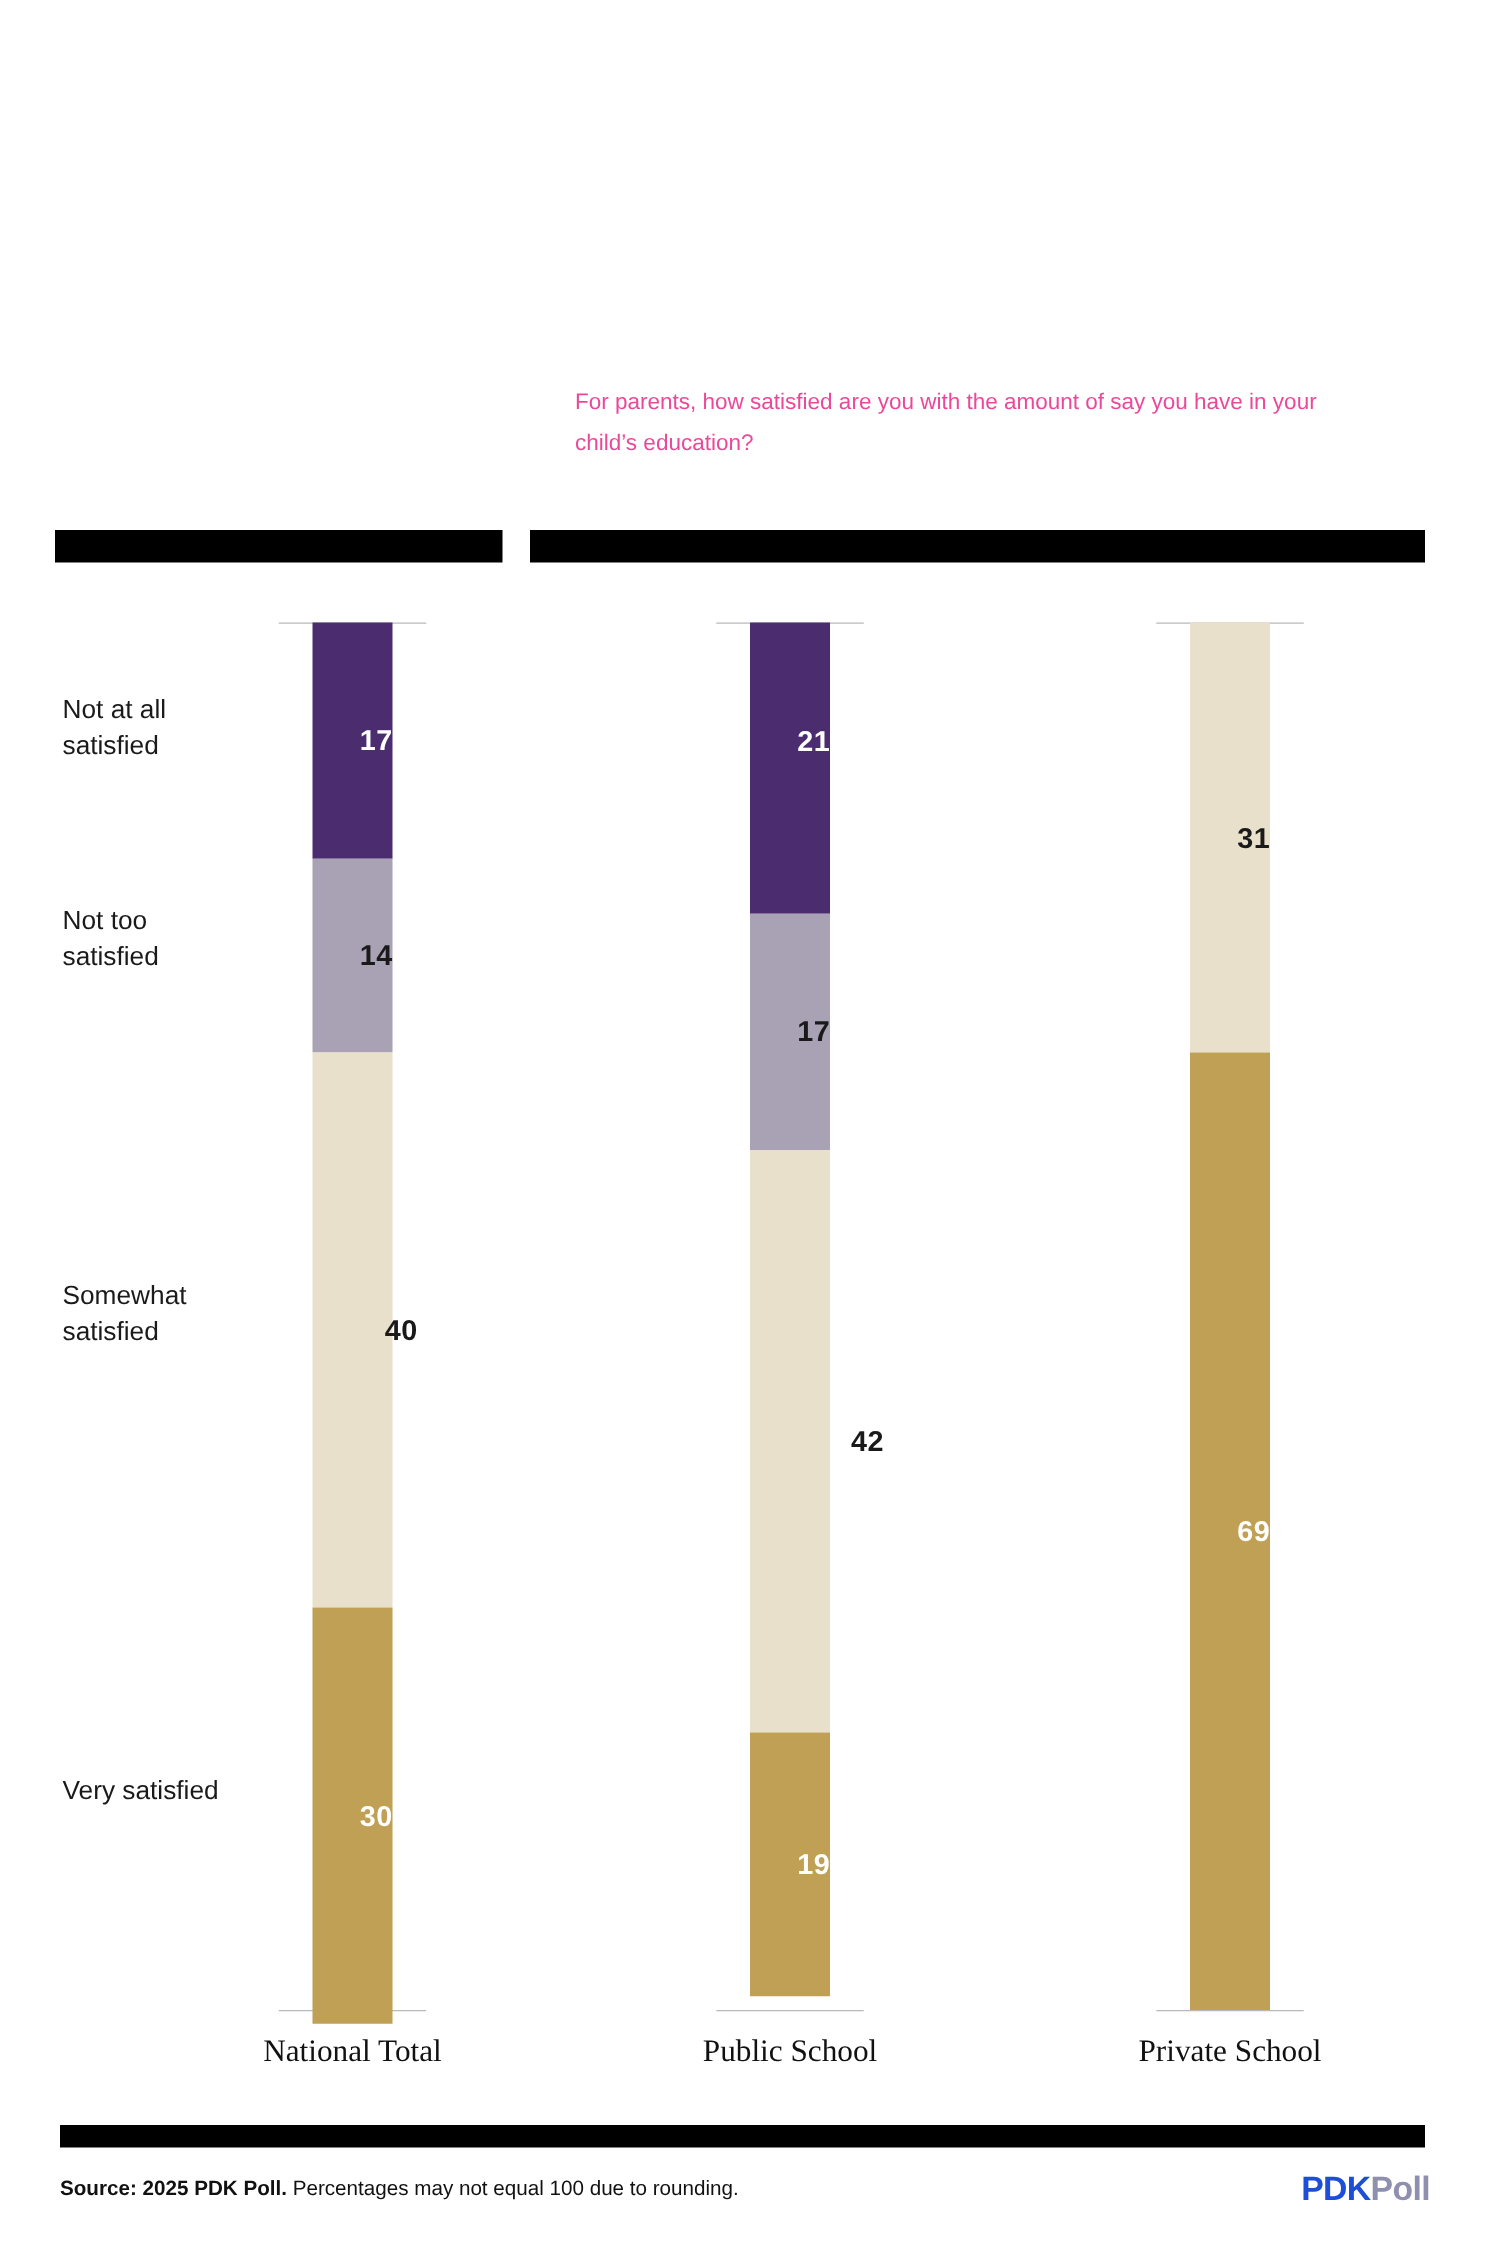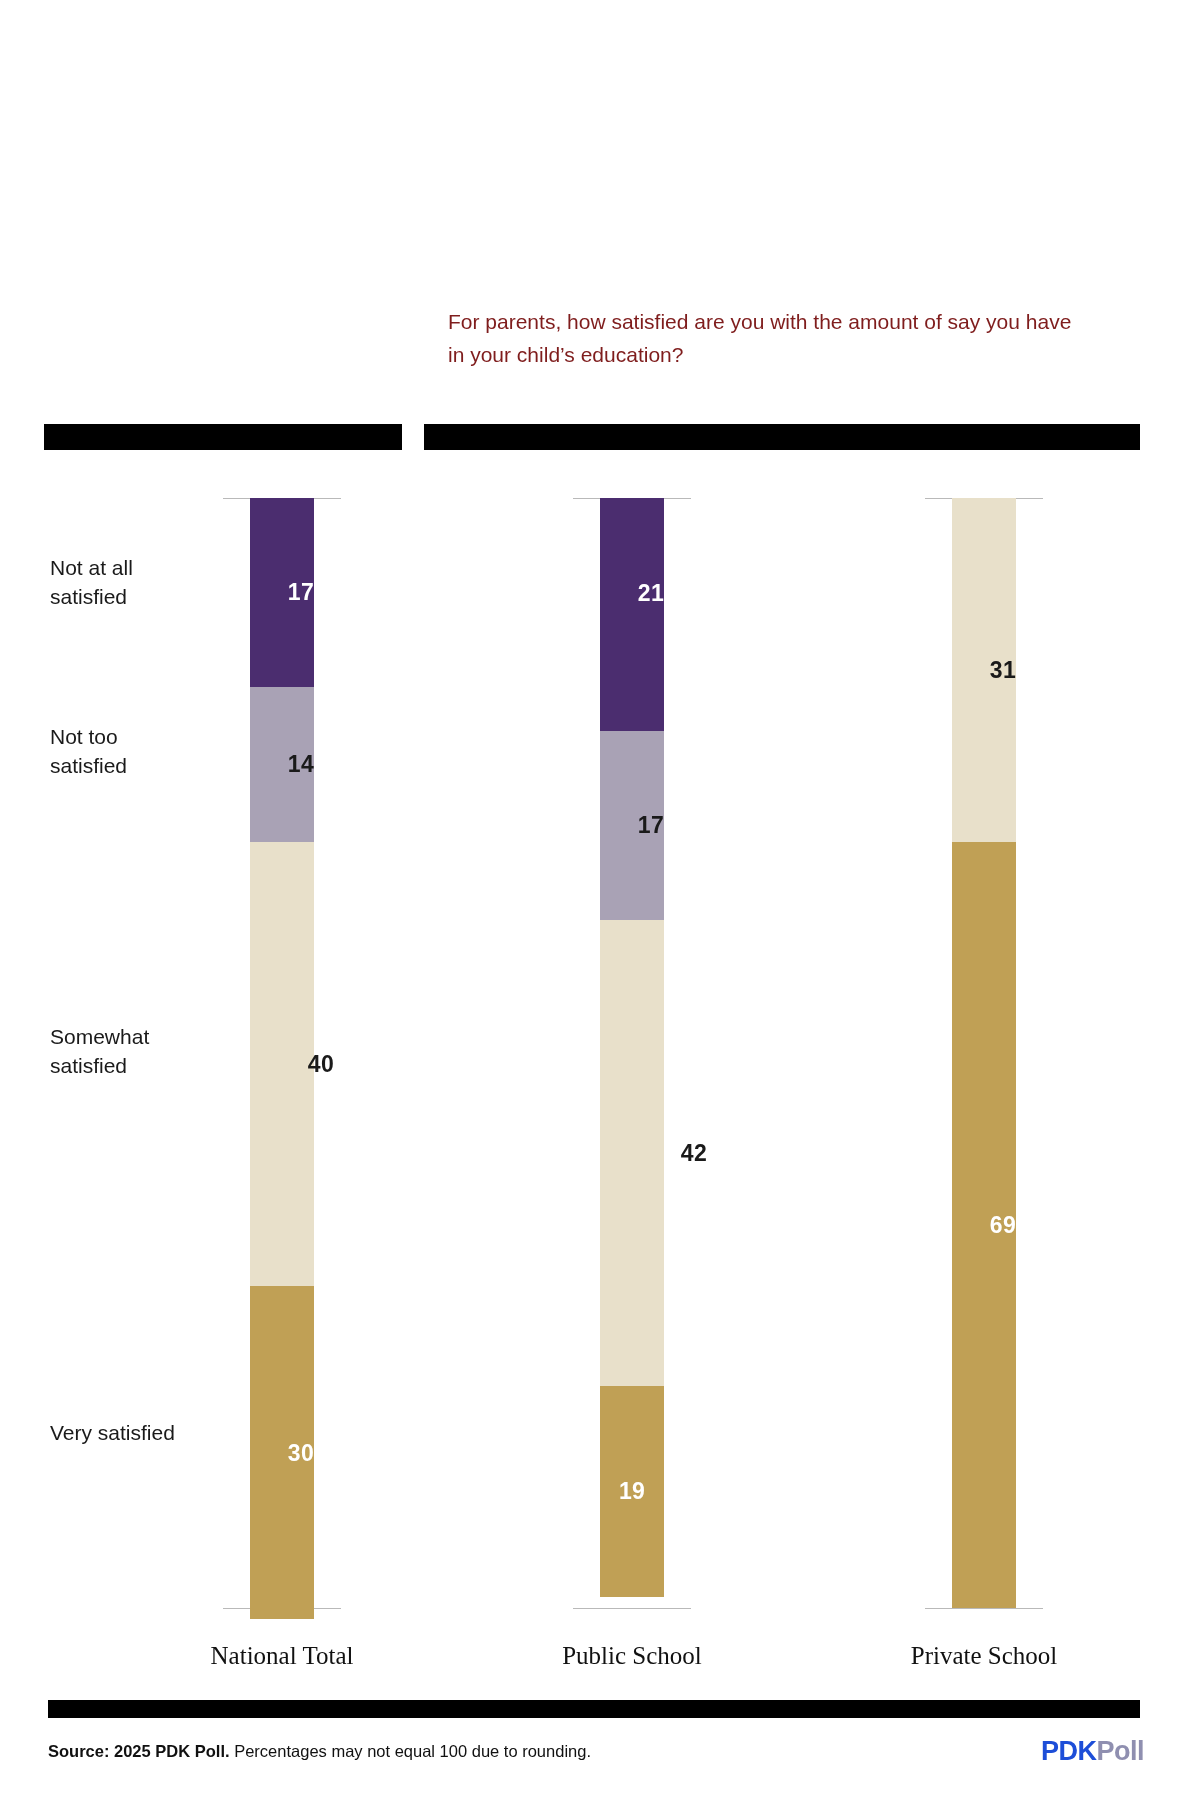--- a/index.html
+++ b/index.html
@@ -29,27 +29,27 @@
     top: 268px;
     font-size: 41px;
     line-height: 49px;
     font-weight: 400;
     color: #111111;
     letter-spacing: 0.2px;
     white-space: pre-line;
   }
   .question {
     position: absolute;
-    left: 448px;
+    left: 460px;
     top: 305px;
     width: 640px;
-    font-size: 21px;
+    font-size: 18px;
     line-height: 33px;
     font-weight: 400;
-    color: #7f1d1d;
+    color: #ec4899;
   }
 
   
   .rule {
     position: absolute;
     background: #000000;
     height: 26px;
   }
   .rule-left  { left: 44px;  top: 424px; width: 358px; }
   .rule-right { left: 424px; top: 424px; width: 716px; }
@@ -92,21 +92,20 @@
     background: #b9b9b9;
   }
   .col-label {
     position: absolute;
     top: 1628px;
     width: 340px;
     text-align: center;
     font-size: 25px;
     color: #111111;
     font-family: "Liberation Serif", serif;
-    margin-top: 14px;
   }
 
   
   .source {
     position: absolute;
     left: 48px;
     top: 1742px;
     font-size: 16.5px;
     color: #111111;
   }
@@ -154,21 +153,21 @@
       <div class="col-label" style="left: 112px;">National Total</div>
       <div class="tick" style="left: 573px; top: 498px; width: 118px;"></div>
       <div class="tick" style="left: 573px; top: 1608px; width: 118px;"></div>
       <div class="seg" style="left: 600px; top: 498px; height: 233.1px; background: rgb(75, 45, 111);"></div>
       <div class="seg-value" style="left: 600px; width: 64px; text-align: right; top: 582px; color: rgb(255, 255, 255);">21</div>
       <div class="seg" style="left: 600px; top: 731.1px; height: 188.7px; background: rgb(169, 162, 181);"></div>
       <div class="seg-value" style="left: 600px; width: 64px; text-align: right; top: 814.45px; color: rgb(26, 26, 26);">17</div>
       <div class="seg" style="left: 600px; top: 919.8px; height: 466.2px; background: rgb(232, 224, 202);"></div>
       <div class="seg-value" style="left: 600px; width: 64px; text-align: right; top: 1141.9px; color: rgb(26, 26, 26); padding-left: 43px;">42</div>
       <div class="seg" style="left: 600px; top: 1386px; height: 210.9px; background: rgb(192, 160, 85);"></div>
-      <div class="seg-value" style="left: 600px; width: 64px; text-align: center; top: 1480.45px; color: rgb(255, 255, 255);">19</div>
+      <div class="seg-value" style="left: 600px; width: 64px; text-align: right; top: 1480.45px; color: rgb(255, 255, 255);">19</div>
       <div class="col-label" style="left: 462px;">Public School</div>
       <div class="tick" style="left: 925px; top: 498px; width: 118px;"></div>
       <div class="tick" style="left: 925px; top: 1608px; width: 118px;"></div>
       <div class="seg" style="left: 952px; top: 498px; height: 344.1px; background: rgb(232, 224, 202);"></div>
       <div class="seg-value" style="left: 952px; width: 64px; text-align: right; top: 659.05px; color: rgb(26, 26, 26);">31</div>
       <div class="seg" style="left: 952px; top: 842.1px; height: 765.9px; background: rgb(192, 160, 85);"></div>
       <div class="seg-value" style="left: 952px; width: 64px; text-align: right; top: 1214.05px; color: rgb(255, 255, 255);">69</div>
       <div class="col-label" style="left: 814px;">Private School</div>
     </div>
 

